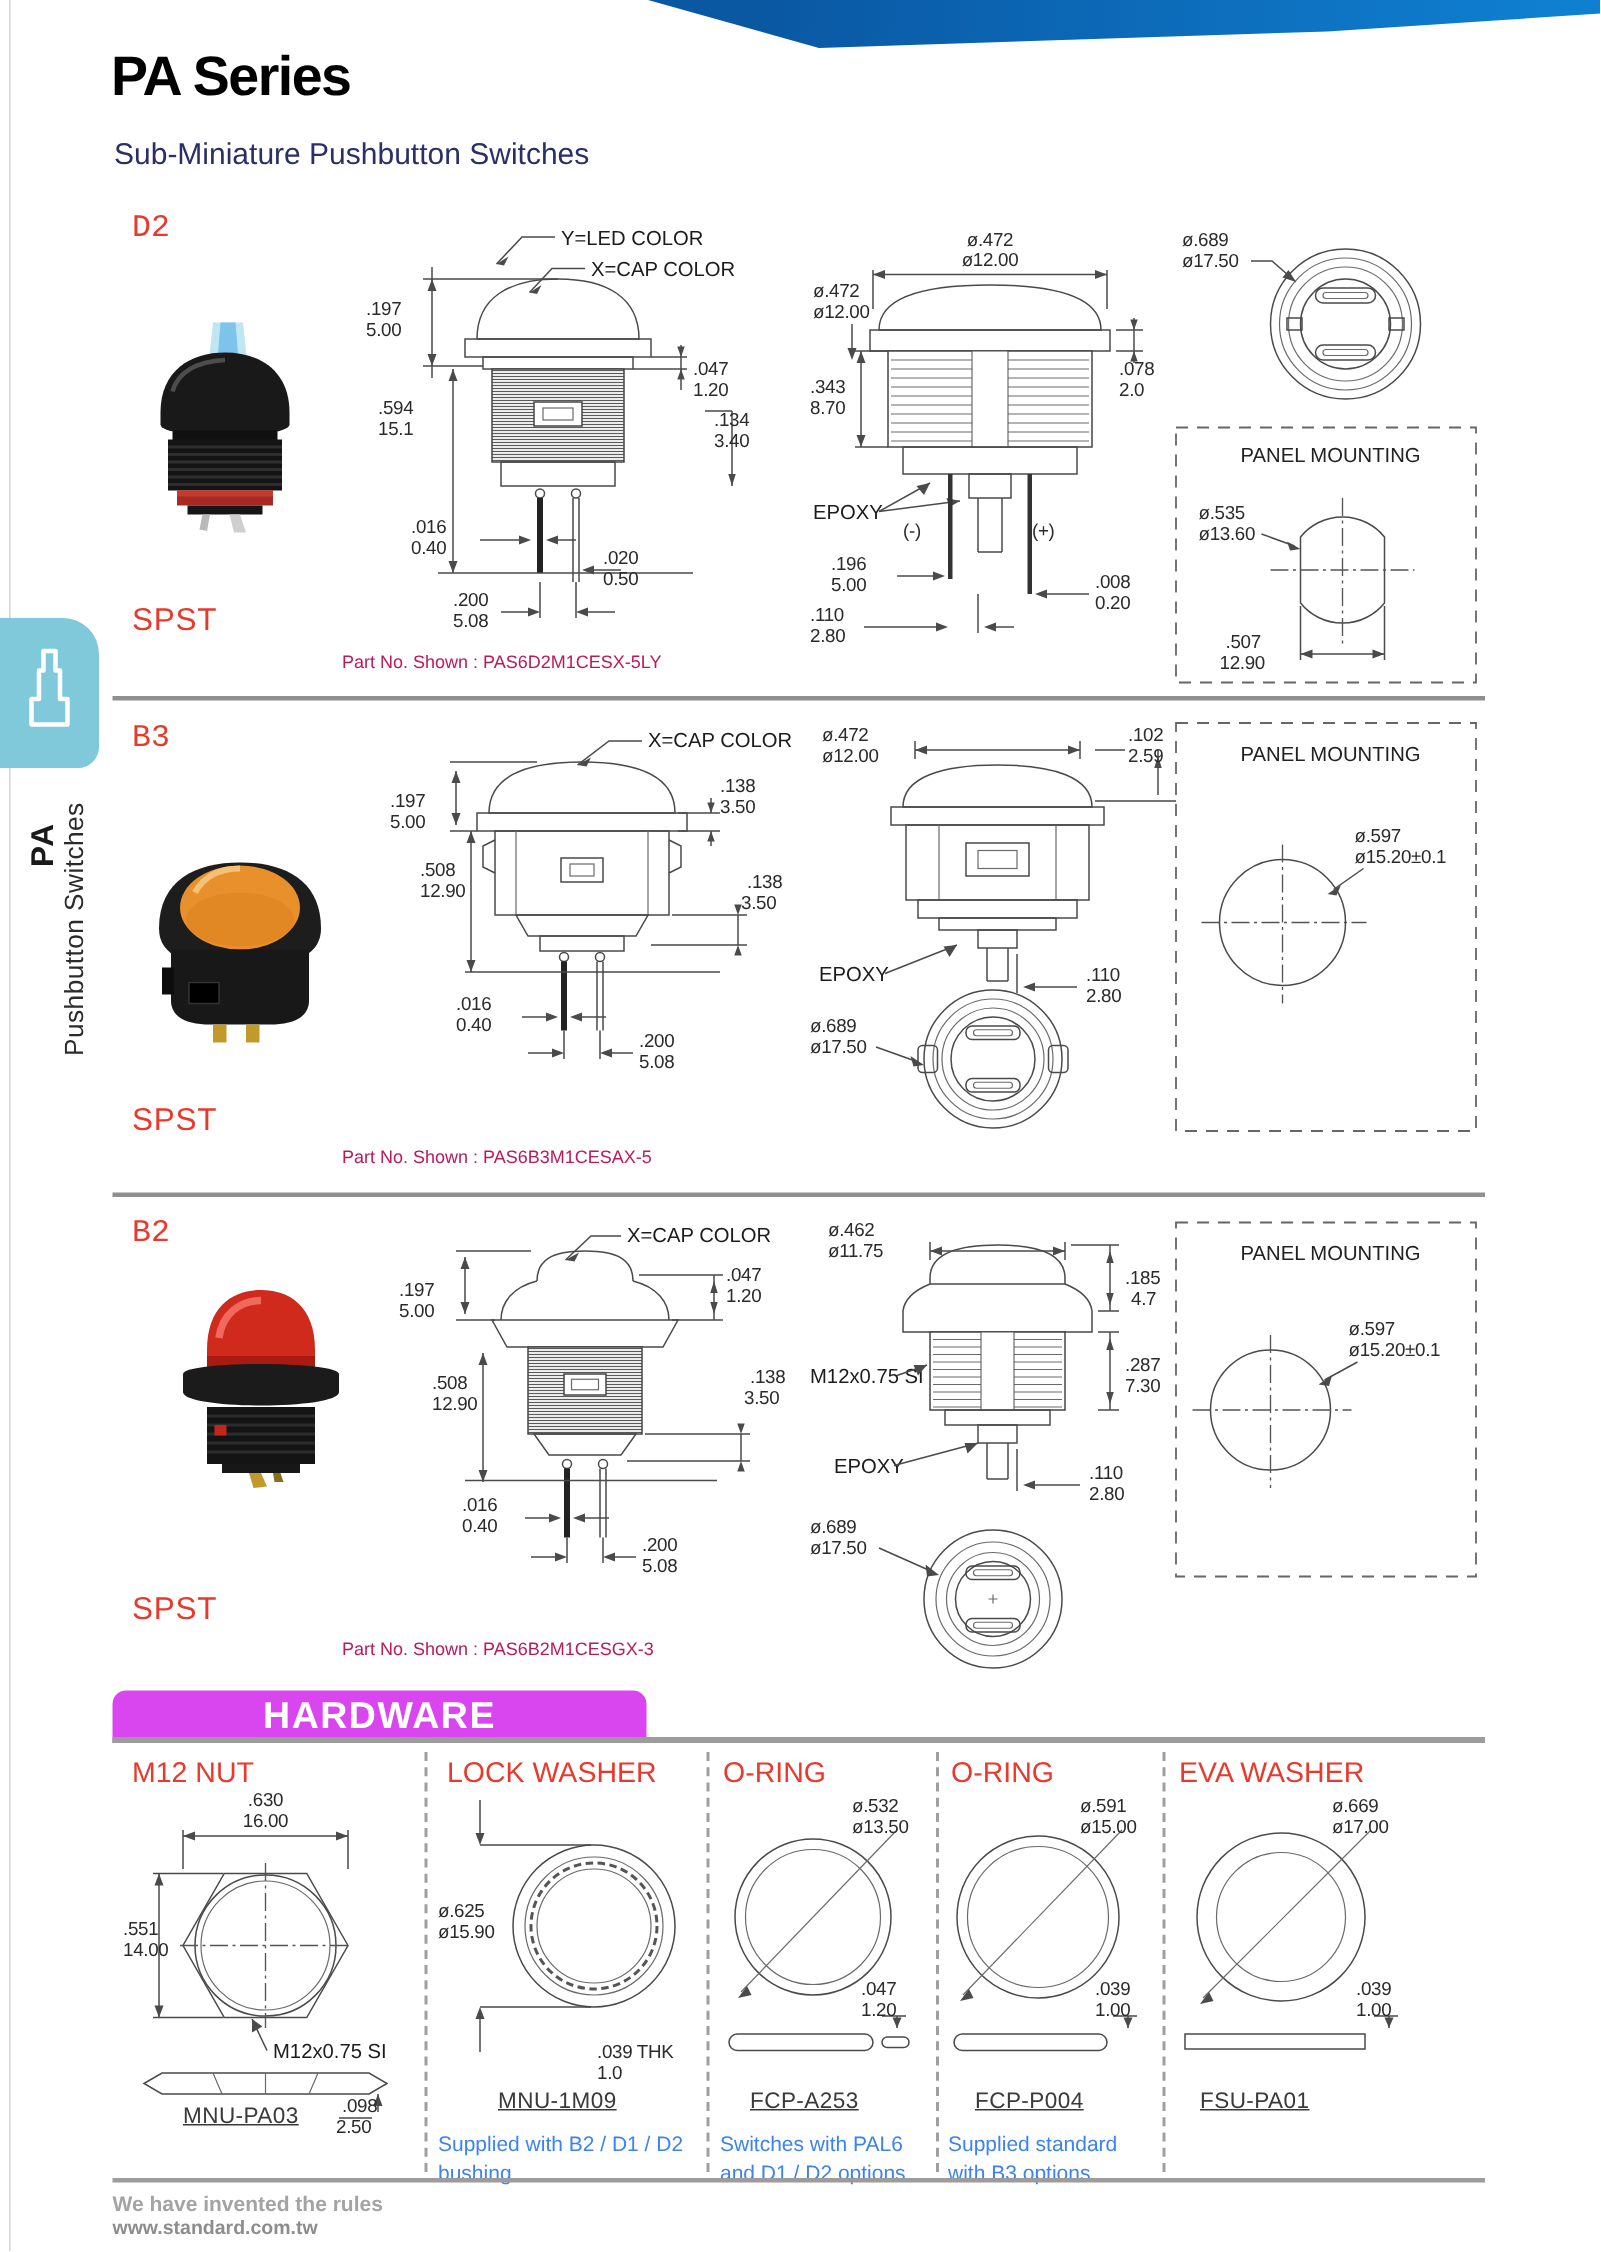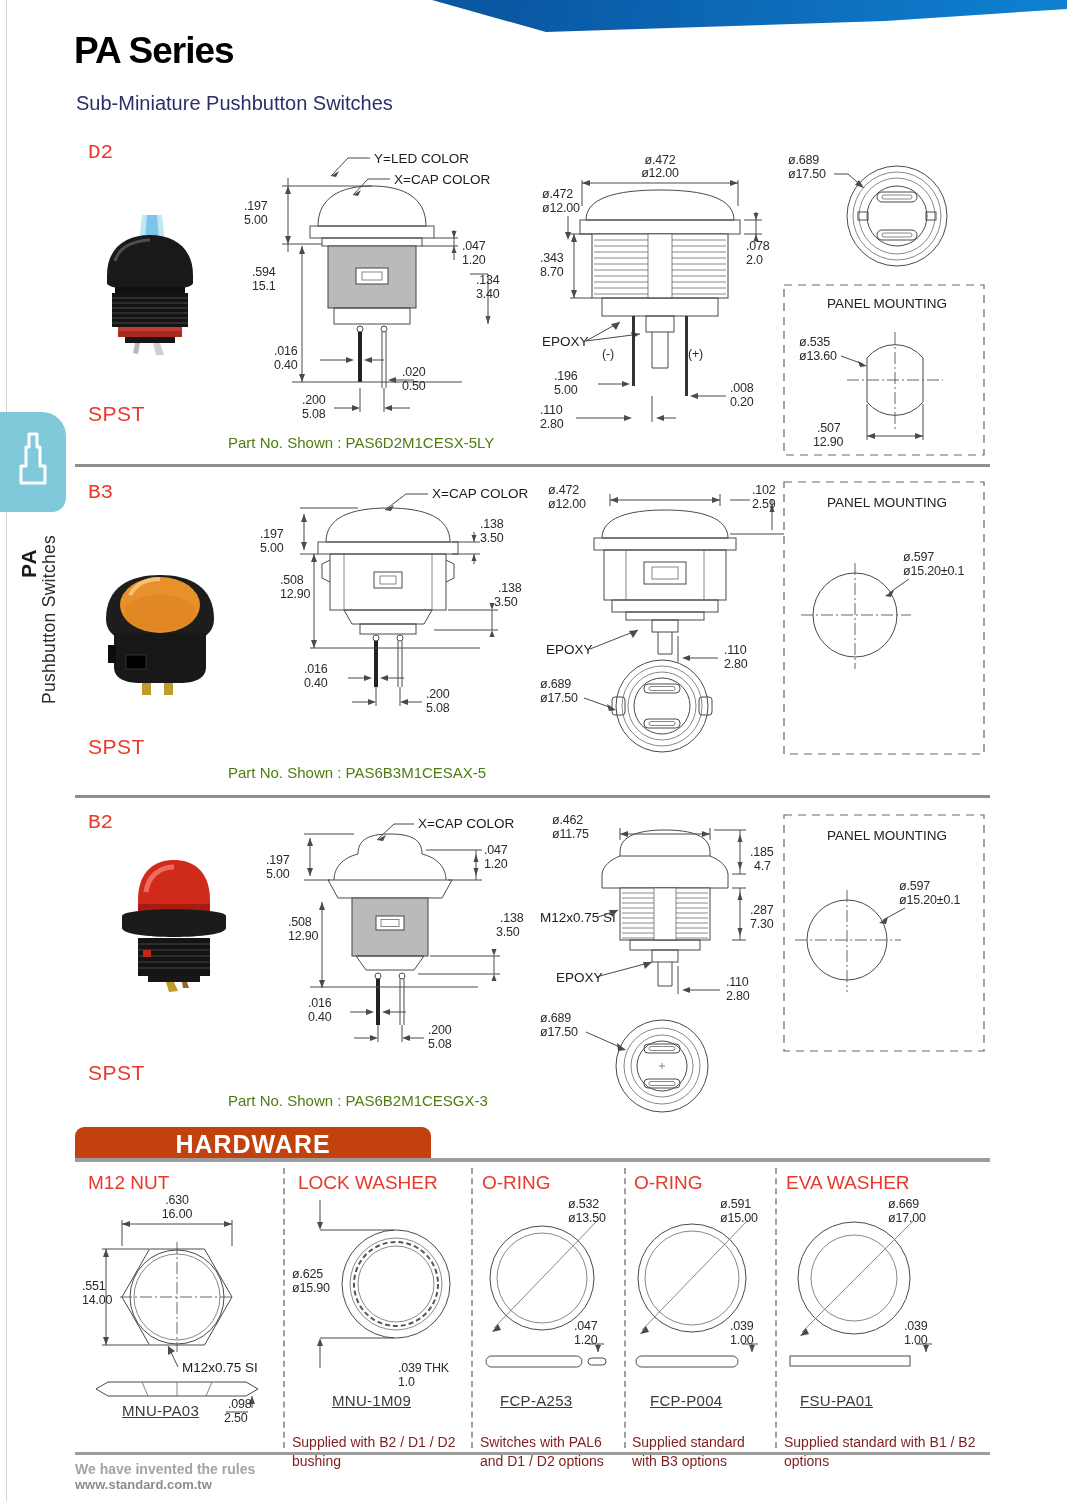--- a/index.html
+++ b/index.html
@@ -21,27 +21,27 @@
       background:linear-gradient(96deg,#0a57a2 15%,#0f7fd0 95%);
       clip-path:polygon(32px 0,667px 0,667px 9px,485px 21px,146px 32px);}
   .title{position:absolute;left:74px;top:30px;font-size:37px;font-weight:bold;
       color:#000000;letter-spacing:-1px;}
   .subtitle{position:absolute;left:76px;top:92px;font-size:20px;color:#2a2f66;}
   .side-tab{position:absolute;left:0;top:412px;width:66px;height:100px;background:#7fc9da;
       border-radius:0 24px 14px 0;}
   .vtxt{position:absolute;transform:rotate(-90deg);transform-origin:0 0;white-space:nowrap;}
   .sec-label{position:absolute;font-size:21px;color:#e8392c;font-family:Liberation Mono, monospace;}
   .spst{position:absolute;font-size:21px;color:#e8392c;letter-spacing:.5px;}
-  .partno{position:absolute;font-size:15px;color:#4d7c0f;}
-  .hw-banner{position:absolute;left:75px;top:1127px;width:356px;height:35px;background:#c2410c;
+  .partno{position:absolute;font-size:12px;color:#be185d;}
+  .hw-banner{position:absolute;left:75px;top:1127px;width:356px;height:35px;background:#d946ef;
       border-radius:9px 9px 0 0;text-align:center;line-height:35px;font-size:25px;font-weight:bold;
       color:#fff;letter-spacing:1px;}
   .hw-title{position:absolute;font-size:19px;color:#e8392c;}
   .part{position:absolute;font-size:15px;color:#3a3a3a;text-decoration:underline;letter-spacing:.3px;}
-  .note{position:absolute;font-size:14px;color:#7f1d1d;line-height:1.35;margin-top:13px;}
+  .note{position:absolute;font-size:14px;color:#3b82f6;line-height:1.35;}
   .vsep{position:absolute;top:1168px;height:280px;width:0;border-left:2px dashed #9f9f9f;}
   .footer-slogan{position:absolute;left:75px;top:1461px;font-size:14px;font-weight:bold;color:#a3a3a3;}
   .footer-site{position:absolute;left:75px;top:1477px;font-size:13px;font-weight:bold;color:#8d8d8d;}
 </style>
 </head>
 <body>
 
 <div class="page">
 
   <div class="top-banner"></div>
@@ -556,20 +556,19 @@
     <path class="ah" d="M24,136 l-6,8 9,-2 z"></path>
     <text class="dt" x="106" y="16">ø.669</text>
     <text class="dt" x="106" y="30">ø17.00</text>
     <path class="ln" d="M134,152 H150 M144,152 V160"></path>
     <path class="ah" d="M144,160 l-3,-7 h6 z"></path>
     <text class="dt" x="122" y="138">.039</text>
     <text class="dt" x="122" y="152">1.00</text>
     <rect class="ln" x="8" y="164" width="120" height="10"></rect>
   </svg>
   <div class="part" style="left:800px;top:1392px">FSU-PA01</div>
-  <div class="note" style="left:784px;top:1420px;width:200px">Supplied standard with B1 / B2  options</div>
 
   <div class="rule" style="left:75px;top:1452px;width:915px;height:3px;background:#9c9c9c"></div>
 
   <div class="footer-slogan">We have invented the rules</div>
   <div class="footer-site">www.standard.com.tw</div>
 
 </div>
 
 </body></html>

